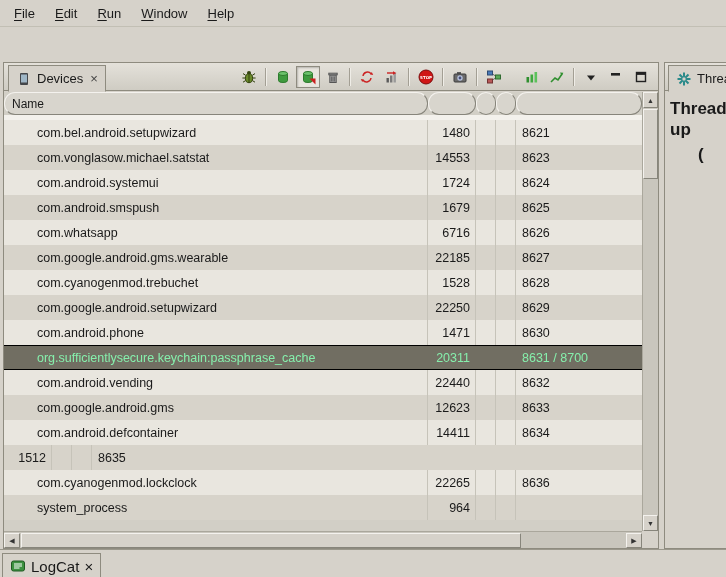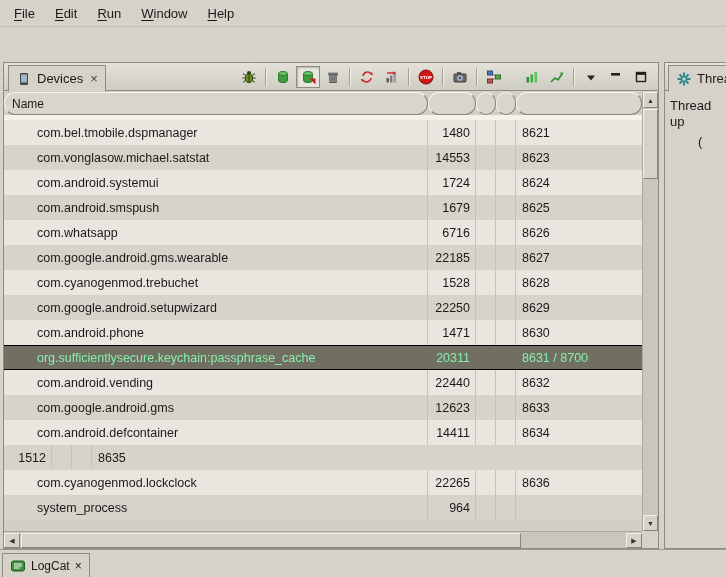--- a/index.html
+++ b/index.html
@@ -57,26 +57,26 @@
   .vscroll .up{position:absolute;top:0;left:0;width:15px;height:16px;display:flex;align-items:center;justify-content:center;font-size:7px;color:#333;}
   .vscroll .down{position:absolute;bottom:0;left:0;width:15px;height:16px;display:flex;align-items:center;justify-content:center;font-size:7px;color:#333;}
   .vthumb{position:absolute;top:17px;left:0;width:15px;height:70px;}
   .hscroll{position:absolute;left:0;right:16px;bottom:0;height:17px;background:#c9c6bd;border-top:1px solid #aaa79c;}
   .hscroll .left{position:absolute;left:0;top:1px;width:16px;height:15px;display:flex;align-items:center;justify-content:center;font-size:7px;color:#333;}
   .hscroll .right{position:absolute;right:0;top:1px;width:16px;height:15px;display:flex;align-items:center;justify-content:center;font-size:7px;color:#333;}
   .hthumb{position:absolute;left:17px;top:1px;width:500px;height:15px;}
   .corner{position:absolute;right:0;bottom:0;width:16px;height:17px;background:#d6d2ca;}
 
   
-  .threads-body{padding:7px 5px;font-size:13px;line-height:1.25;}
+  .threads-body{padding:7px 5px;font-size:17px;line-height:1.25;font-weight:bold;}
   .tline2{padding-left:28px;margin-top:3px;}
 
   
   .bbar{position:absolute;left:0;right:0;bottom:0;height:28px;background:#d6d2ca;border-top:1px solid #9b988c;}
-  .btab{position:absolute;left:2px;top:3px;height:25px;display:flex;align-items:center;gap:5px;padding:0 7px;background:#d6d2ca;border:1px solid #8e8b7f;border-bottom:none;font-size:12px;}
+  .btab{position:absolute;left:2px;top:3px;height:25px;display:flex;align-items:center;gap:5px;padding:0 7px;background:#d6d2ca;border:1px solid #8e8b7f;border-bottom:none;font-size:15px;}
 </style>
 </head>
 <body>
 
 <div class="app">
 
   <div class="menubar">
       <div class="menu-item"><u>F</u>ile</div>
       <div class="menu-item"><u>E</u>dit</div>
       <div class="menu-item"><u>R</u>un</div>
@@ -222,21 +222,21 @@
         <div class="hseg w48"></div>
         <div class="hseg w20"></div>
         <div class="hseg w20"></div>
         <div class="hseg hfill"></div>
       </div>
 
       <div class="tbody">
         <div class="sliver"></div>
 
       <div class="trow odd">
-            <span class="c-name">com.bel.tmobile.dspmanager</span>
+            <span class="c-name">com.bel.android.setupwizard</span>
             <span class="c-pid">1480</span>
             <span class="c-e"></span>
             <span class="c-e"></span>
             <span class="c-port">8621</span>
           </div>
           <div class="trow even">
             <span class="c-name">com.vonglasow.michael.satstat</span>
             <span class="c-pid">14553</span>
             <span class="c-e"></span>
             <span class="c-e"></span>

